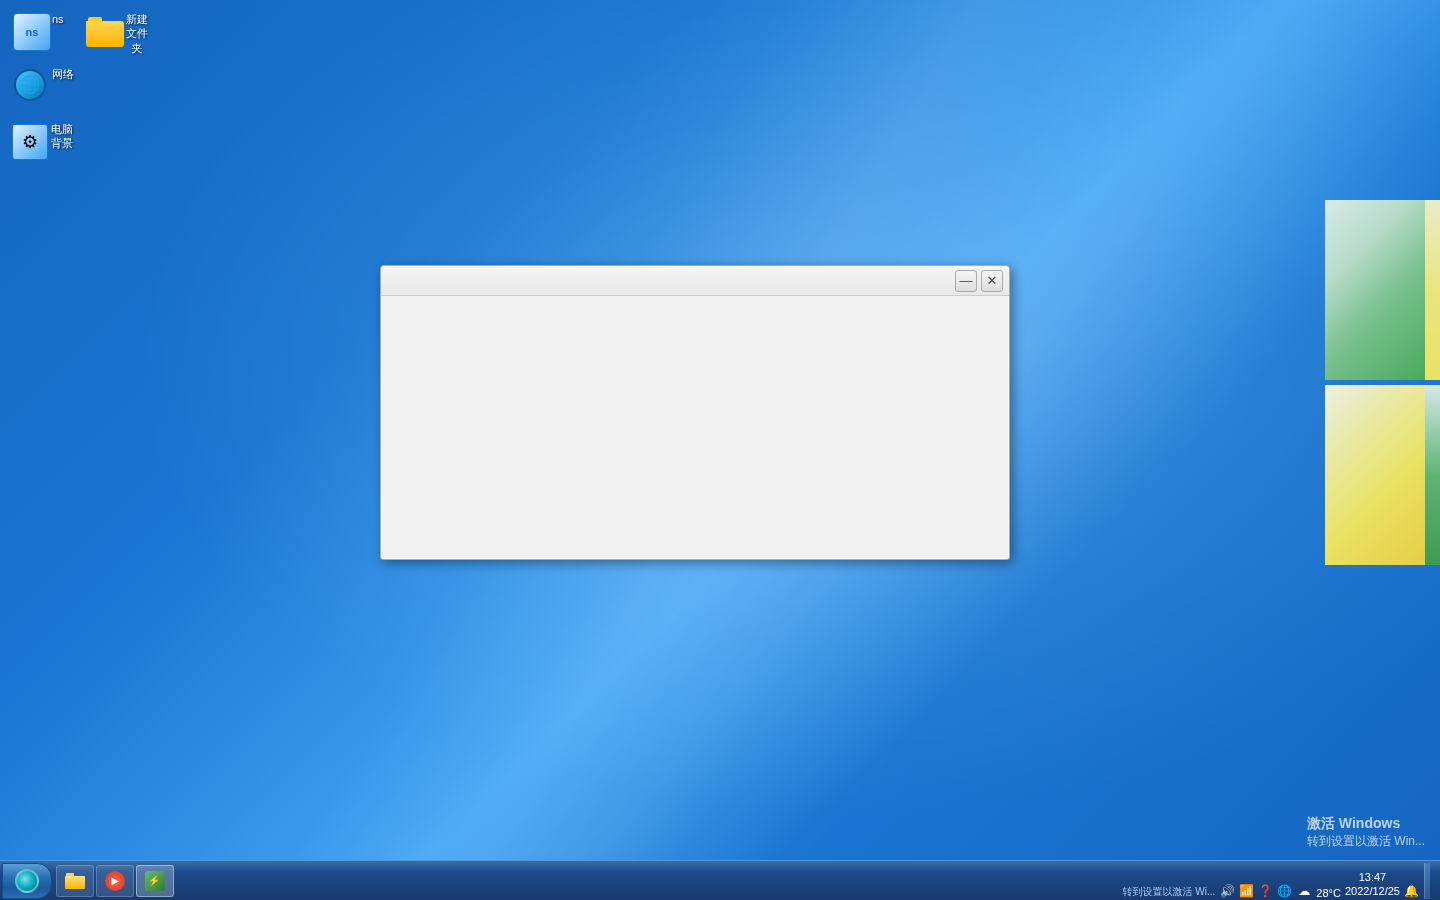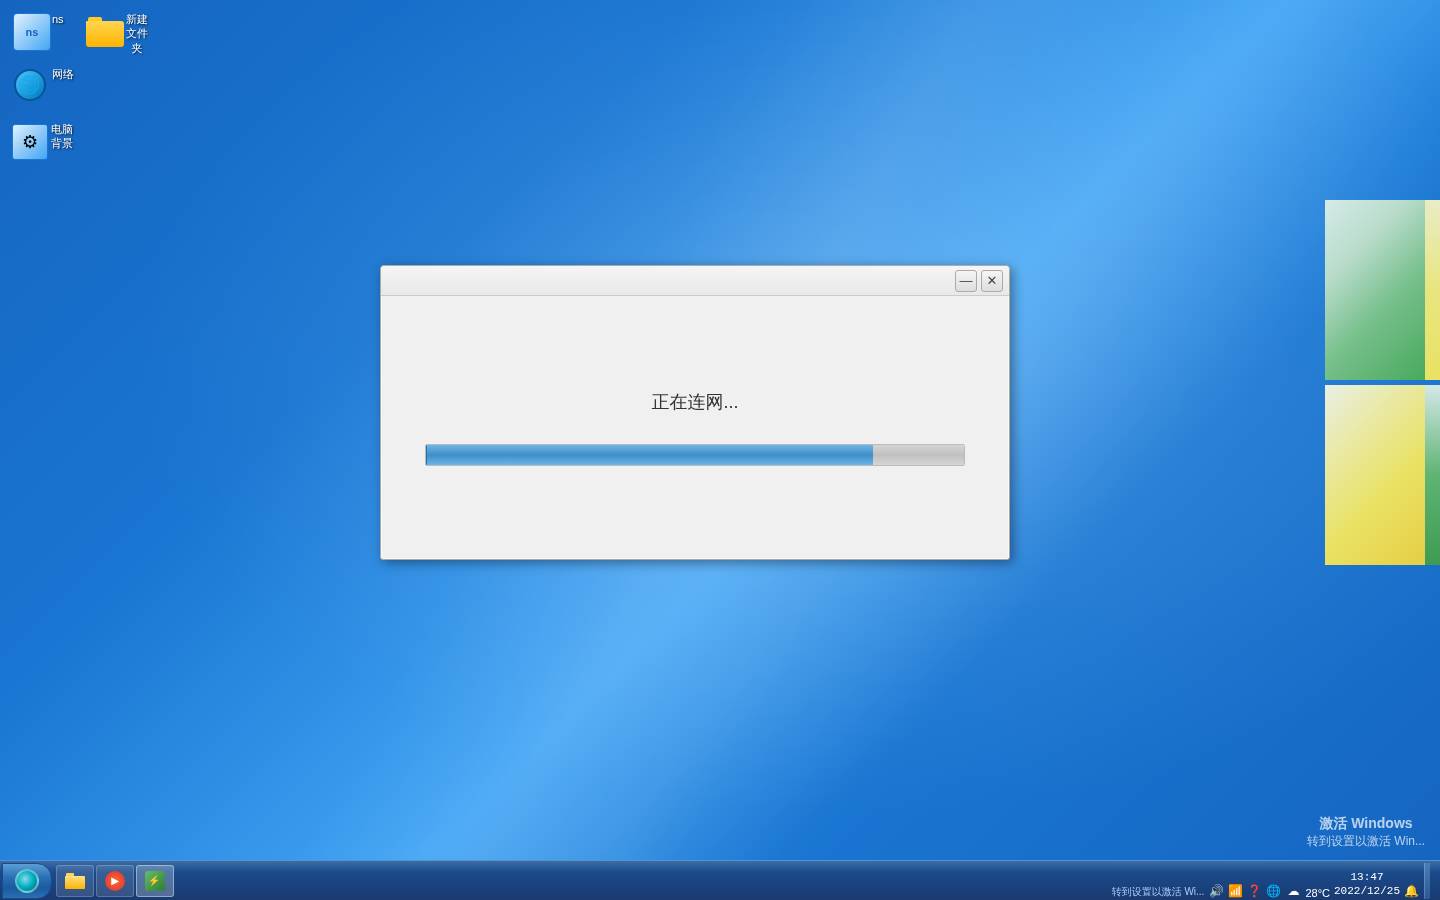--- a/index.html
+++ b/index.html
@@ -408,37 +408,36 @@
       font-size: 12px;
     }
 
     .tray-time {
       display: flex;
       flex-direction: column;
       align-items: center;
       font-size: 11px;
       line-height: 1.3;
       min-width: 55px;
-      font-family: Liberation Mono, monospace;
     }
 
     .tray-notice {
       color: #aaccff;
       font-size: 10px;
       cursor: pointer;
     }
 
     
     .activate-watermark {
       position: absolute;
       bottom: 50px;
       right: 15px;
       color: rgba(255,255,255,0.7);
       font-size: 12px;
-      text-align: center;
+      text-align: left;
       pointer-events: none;
     }
     .activate-watermark .line1 {
       font-size: 14px;
       font-weight: bold;
     }
 
     
     .show-desktop {
       width: 6px;
@@ -573,27 +572,20 @@
 
   <div class="dialog">
     <div class="dialog-titlebar">
       <div class="titlebar-btn minimize-btn">
         <span>—</span>
       </div>
       <div class="titlebar-btn close-btn">
         <span>✕</span>
       </div>
     </div>
-    <div class="dialog-content">
-      <div class="dialog-status-text">正在连网...</div>
-      <div class="progress-bar-container">
-        <div class="progress-bar-track"></div>
-        <div class="progress-bar-fill" style="width: 83%; right: auto; left: 0px;"></div>
-      </div>
-    </div>
   </div>
 
   <div class="activate-watermark">
     <div class="line1">激活 Windows</div>
     <div class="line2">转到设置以激活 Win...</div>
   </div>
 
   <div class="taskbar">
 
     <div class="start-button">

